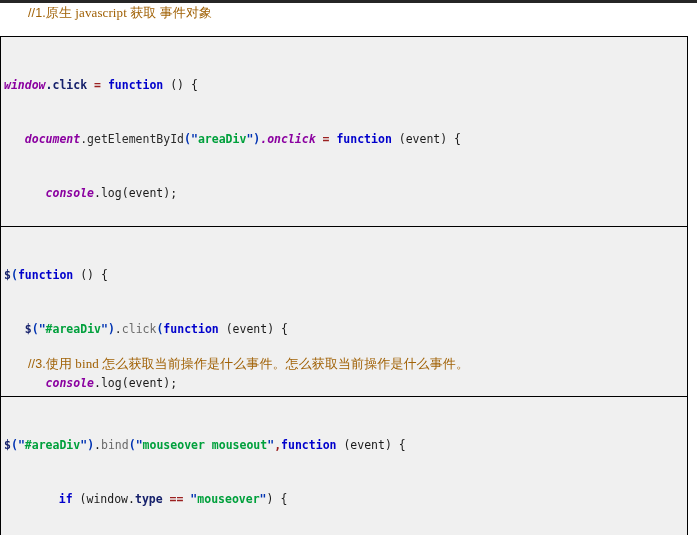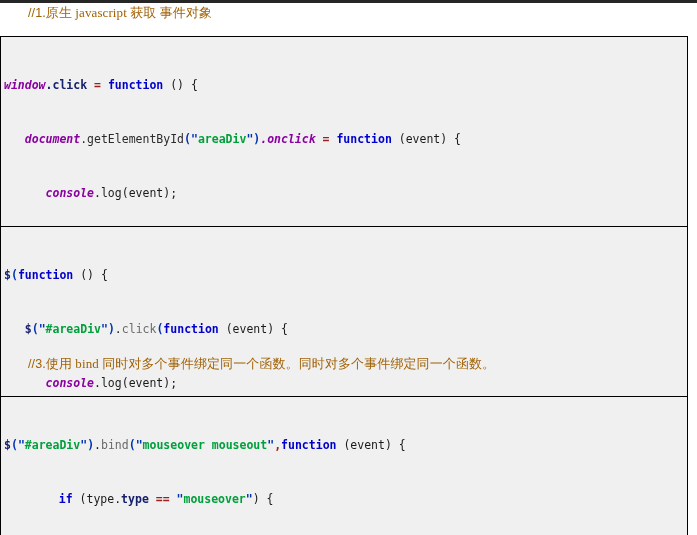--- a/index.html
+++ b/index.html
@@ -166,25 +166,25 @@
 
 
   <div class="codeblock cb-2">
     <span class="ln"><span class="t-dollar">$</span><span class="t-punc">(</span><span class="t-kw">function</span><span class="t-plain"> () {</span></span>
     <span class="ln"><span class="t-plain">   </span><span class="t-dollar">$</span><span class="t-punc">(</span><span class="t-quote">"</span><span class="t-str">#areaDiv</span><span class="t-quote">"</span><span class="t-punc">)</span><span class="t-plain">.</span><span class="t-fn">click</span><span class="t-punc">(</span><span class="t-kw">function</span><span class="t-plain"> (event) {</span></span>
     <span class="ln"><span class="t-plain">      </span><span class="t-obj">console</span><span class="t-plain">.log(event);</span></span>
     <span class="ln t-punc">   });</span>
     <span class="ln t-punc">});</span>
   </div>
 
-  <div class="caption caption-3"><span class="lead">//3.</span><span>使用 bind 同时对多个事件绑定同一个函数。同时对多个事件绑定同一个函数。</span></div>
+  <div class="caption caption-3"><span class="lead">//3.</span><span>使用 bind 怎么获取当前操作是什么事件。怎么获取当前操作是什么事件。</span></div>
 
   <div class="codeblock cb-3">
     <span class="ln"><span class="t-dollar">$</span><span class="t-punc">(</span><span class="t-quote">"</span><span class="t-str">#areaDiv</span><span class="t-quote">"</span><span class="t-punc">)</span><span class="t-plain">.</span><span class="t-fn">bind</span><span class="t-punc">(</span><span class="t-quote">"</span><span class="t-str">mouseover mouseout</span><span class="t-quote">"</span><span class="t-op">,</span><span class="t-kw">function</span><span class="t-plain"> (event) {</span></span>
-    <span class="ln"><span class="t-plain">   </span><span class="t-kw2">if</span><span class="t-plain"> (type.</span><span class="t-prop">type</span><span class="t-op"> == </span><span class="t-quote">"</span><span class="t-str">mouseover</span><span class="t-quote">"</span><span class="t-plain">) {</span></span>
+    <span class="ln"><span class="t-plain">   </span><span class="t-kw2">if</span><span class="t-plain"> (window.</span><span class="t-prop">type</span><span class="t-op"> == </span><span class="t-quote">"</span><span class="t-str">mouseover</span><span class="t-quote">"</span><span class="t-plain">) {</span></span>
     
     
     
     
     
   </div>
 
 
 </div>
 

